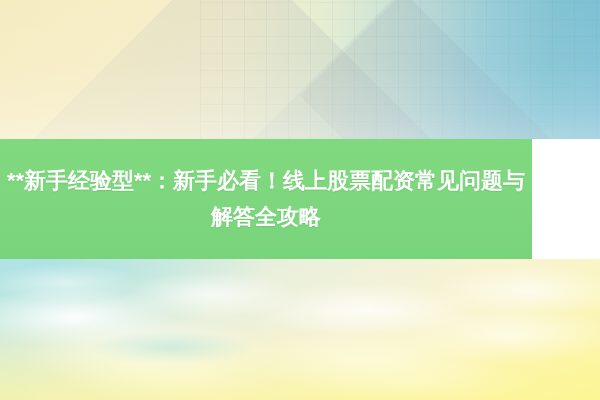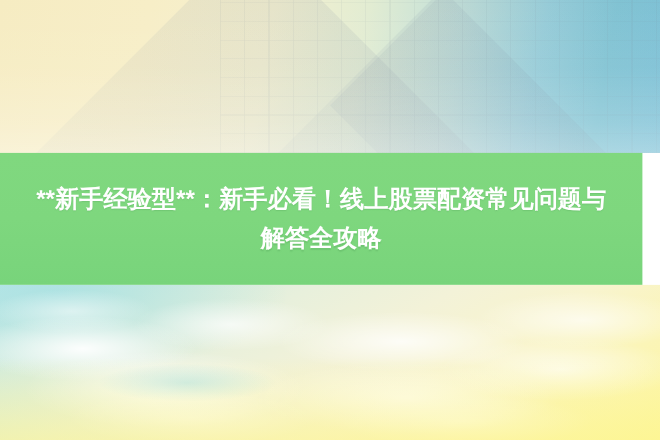--- a/index.html
+++ b/index.html
@@ -87,21 +87,21 @@
     background-image:
       repeating-linear-gradient(90deg, rgba(120,135,150,0.5) 0 1px, transparent 1px 22px),
       repeating-linear-gradient(0deg, rgba(120,135,150,0.4) 0 1px, transparent 1px 17px);
   }
 
   
   .green-band {
     position: absolute;
     left: 0;
     top: 139px;
-    width: 584px;
+    width: 532px;
     height: 120px;
     background: linear-gradient(180deg, #80d87f 0%, #7ed77e 50%, #78d47b 100%);
     display: flex;
     align-items: center;
     justify-content: center;
   }
   .title-text {
     width: 540px;
     text-align: center;
     color: #ffffff;

